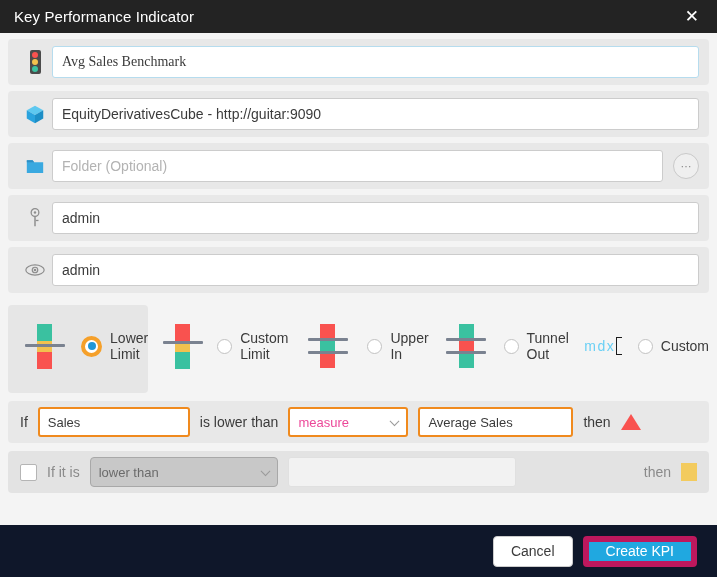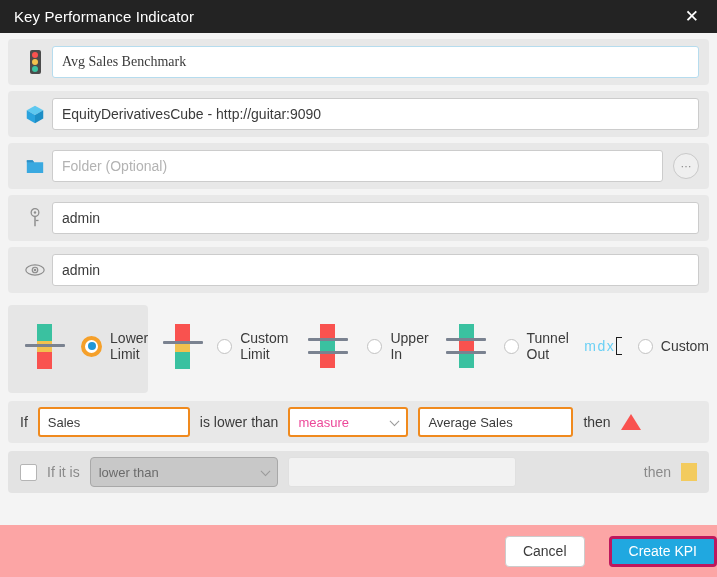--- a/index.html
+++ b/index.html
@@ -196,31 +196,31 @@
     border-left: 10px solid transparent; border-right: 10px solid transparent;
     border-bottom: 16px solid #f9524f;
   }
   .sq-yellow { width: 16px; height: 18px; background: #f3cb5e; }
   .spacer { flex: 1; }
 
   
   .footer {
     height: 52px; min-height: 52px;
     display: flex; align-items: center; justify-content: flex-end;
-    gap: 24px; padding: 0 0;
-    background: #fca5a5;
+    gap: 10px; padding: 0 20px;
+    background: #0f172a;
   }
   .btn {
     height: 31px; padding: 0 17px;
     border-radius: 4px; font-size: 14px; cursor: pointer;
     display: flex; align-items: center; justify-content: center;
     font-family: "Liberation Sans", sans-serif;
   }
   .btn-cancel { background: #ffffff; border: 1px solid #cccccc; color: #3b3b3b; }
-  .btn-primary { background: #20a8e0; border: 3px solid #be185d; color: #ffffff; }
+  .btn-primary { background: #20a8e0; border: 6px solid #be185d; color: #ffffff; }
 </style>
 </head>
 <body>
 
 <div class="dialog">
 
   <div class="titlebar">
     <span class="titlebar-title">Key Performance Indicator</span>
     <span class="close-btn">✕</span>
   </div>

